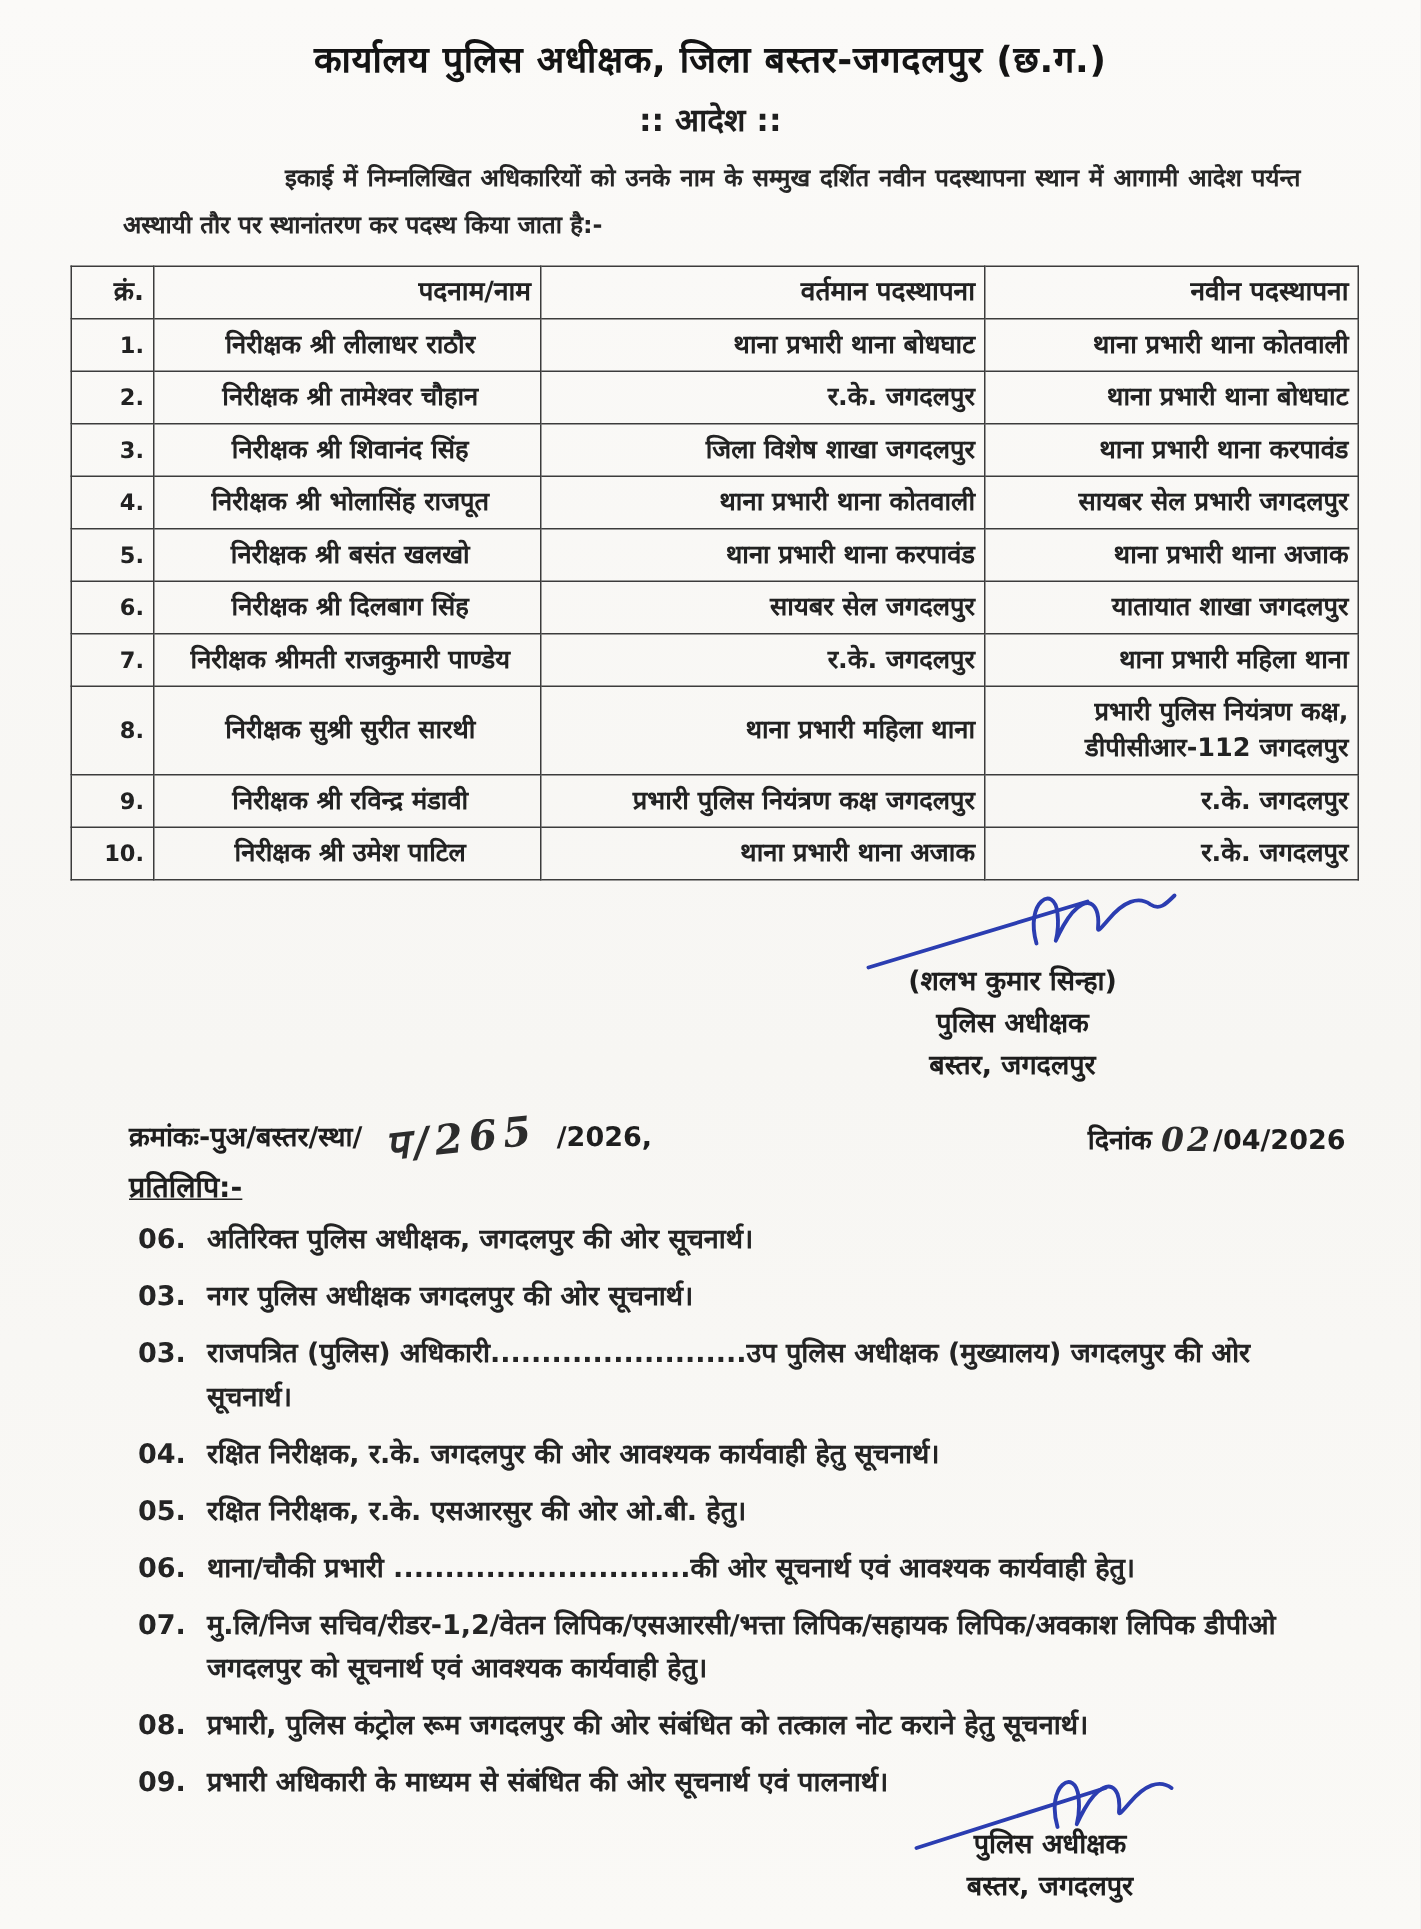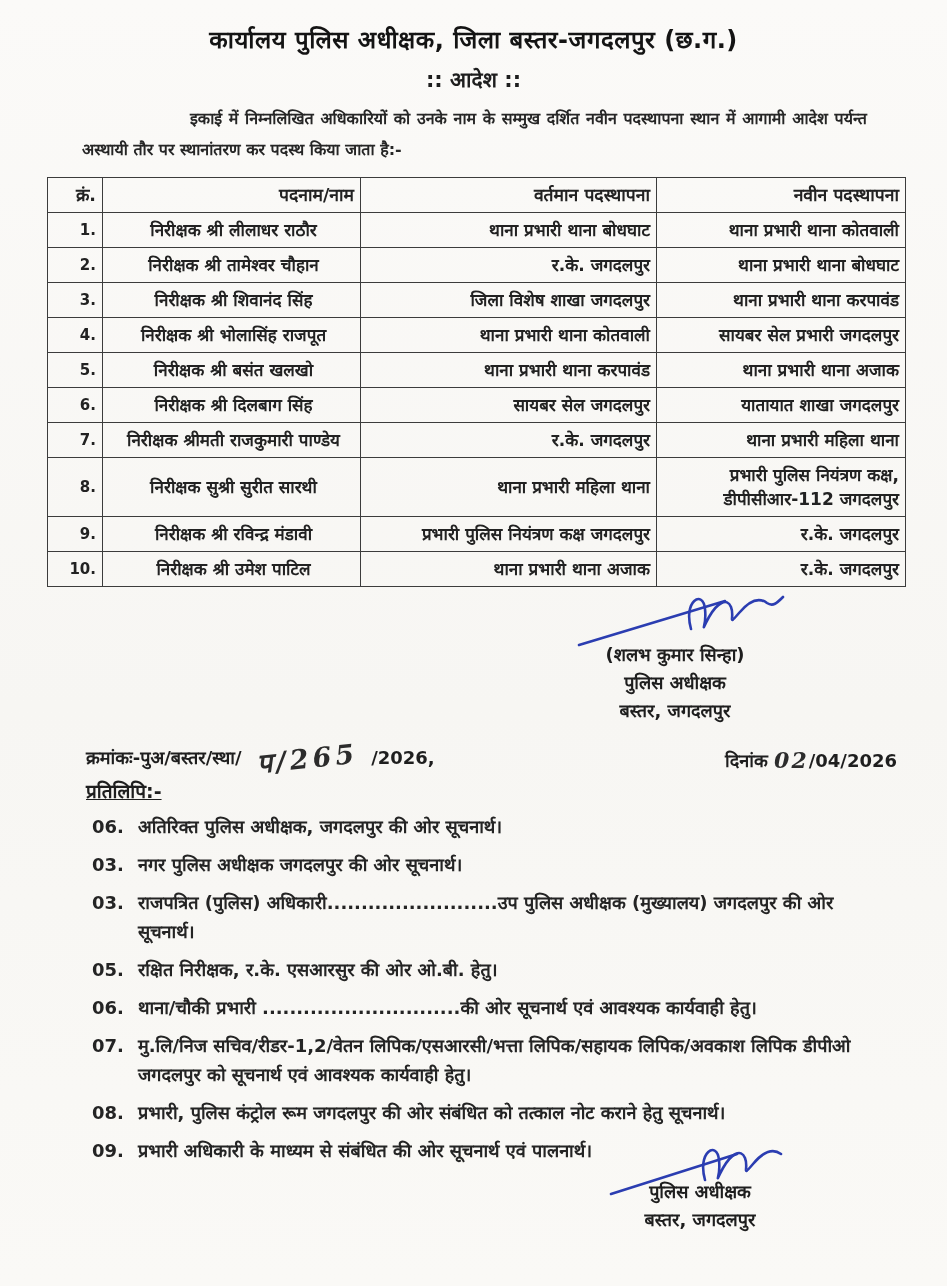--- a/index.html
+++ b/index.html
@@ -238,20 +238,24 @@
       </div>
       <div class="copy-item">
         <div class="copy-num">03.</div>
         <div class="copy-text">नगर पुलिस अधीक्षक जगदलपुर की ओर सूचनार्थ।</div>
       </div>
       <div class="copy-item">
         <div class="copy-num">03.</div>
         <div class="copy-text">राजपत्रित (पुलिस) अधिकारी.........................उप पुलिस अधीक्षक (मुख्यालय) जगदलपुर की ओर सूचनार्थ।</div>
       </div>
       <div class="copy-item">
+        <div class="copy-num">04.</div>
+        <div class="copy-text">रक्षित निरीक्षक, र.के. जगदलपुर की ओर आवश्यक कार्यवाही हेतु सूचनार्थ।</div>
+      </div>
+      <div class="copy-item">
         <div class="copy-num">05.</div>
         <div class="copy-text">रक्षित निरीक्षक, र.के. एसआरसुर की ओर ओ.बी. हेतु।</div>
       </div>
       <div class="copy-item">
         <div class="copy-num">06.</div>
         <div class="copy-text">थाना/चौकी प्रभारी .............................की ओर सूचनार्थ एवं आवश्यक कार्यवाही हेतु।</div>
       </div>
       <div class="copy-item">
         <div class="copy-num">07.</div>
         <div class="copy-text">मु.लि/निज सचिव/रीडर-1,2/वेतन लिपिक/एसआरसी/भत्ता लिपिक/सहायक लिपिक/अवकाश लिपिक डीपीओ जगदलपुर को सूचनार्थ एवं आवश्यक कार्यवाही हेतु।</div>

